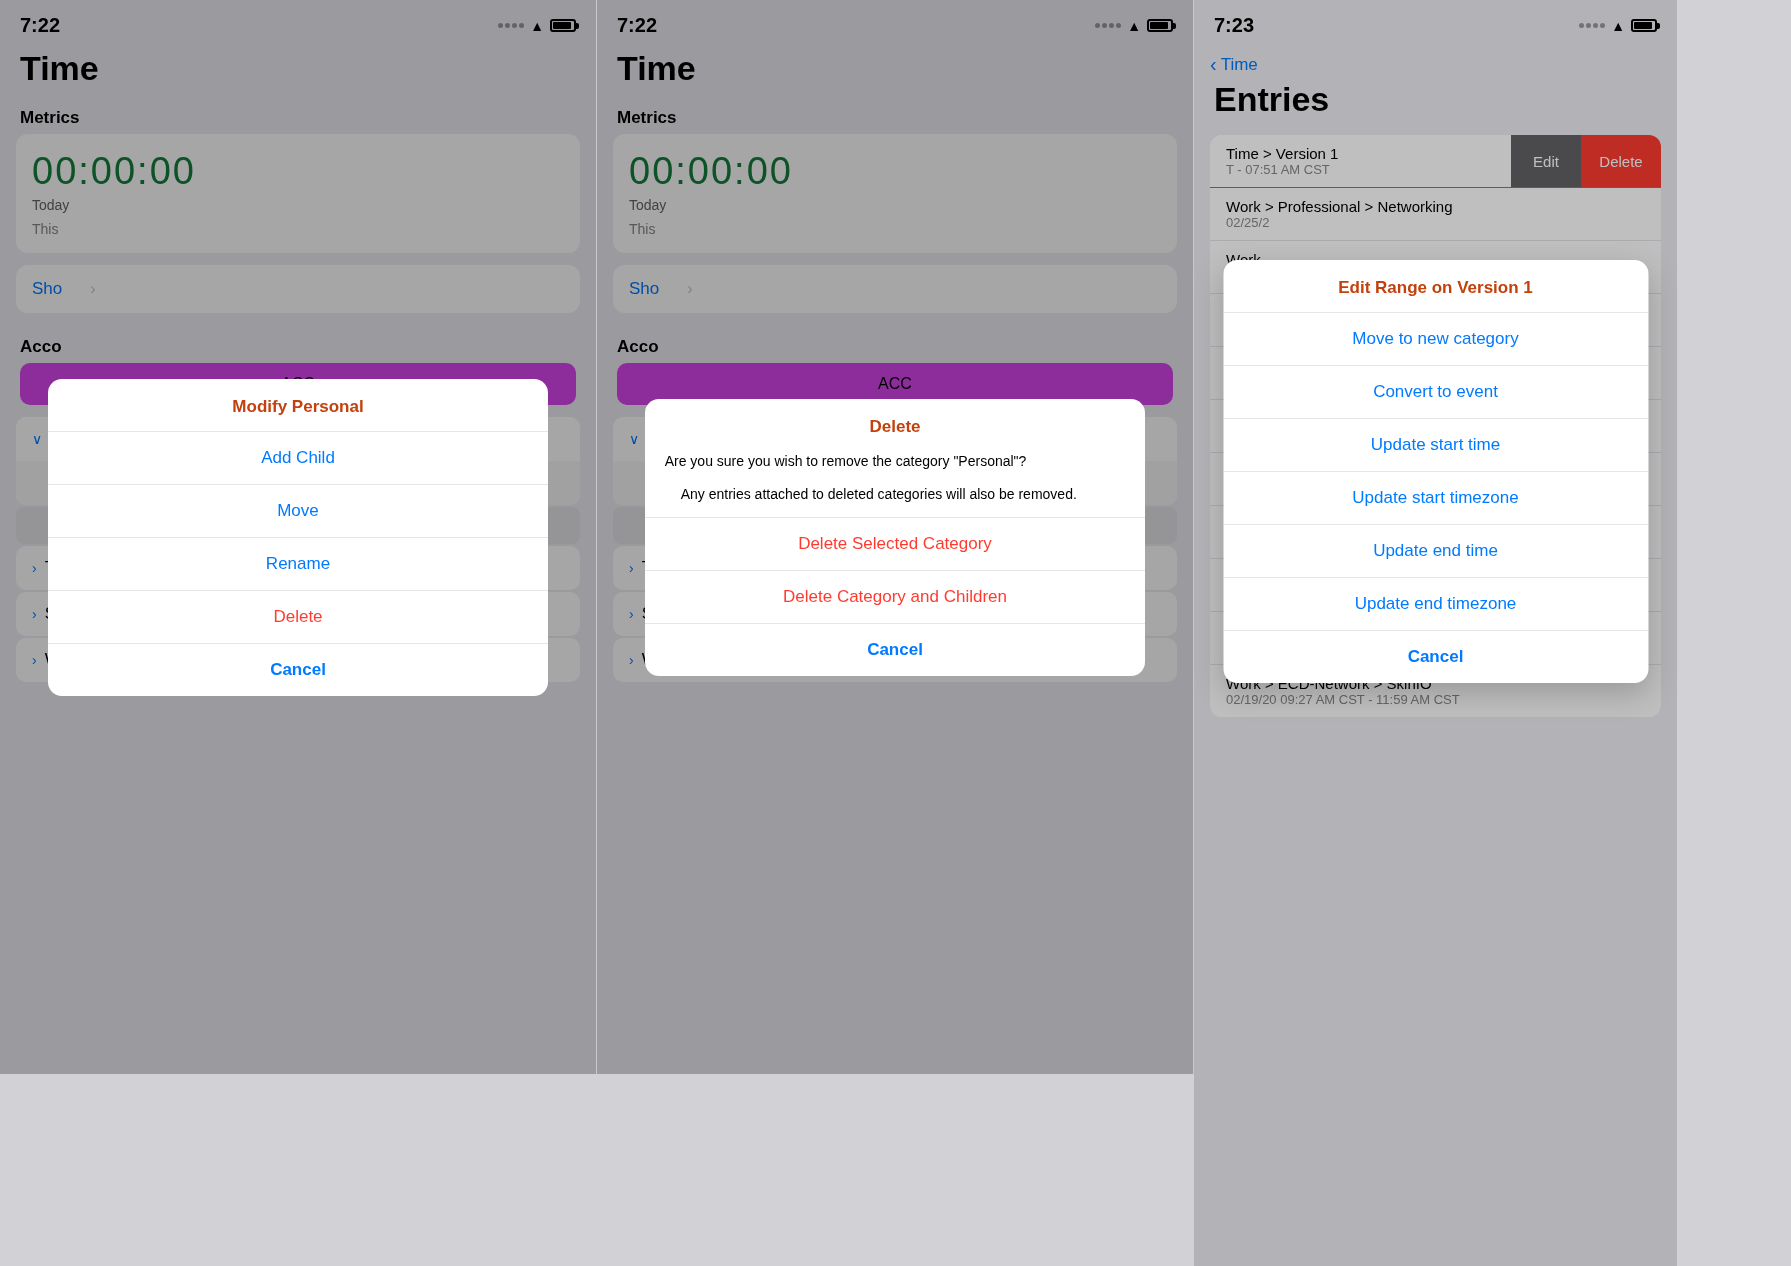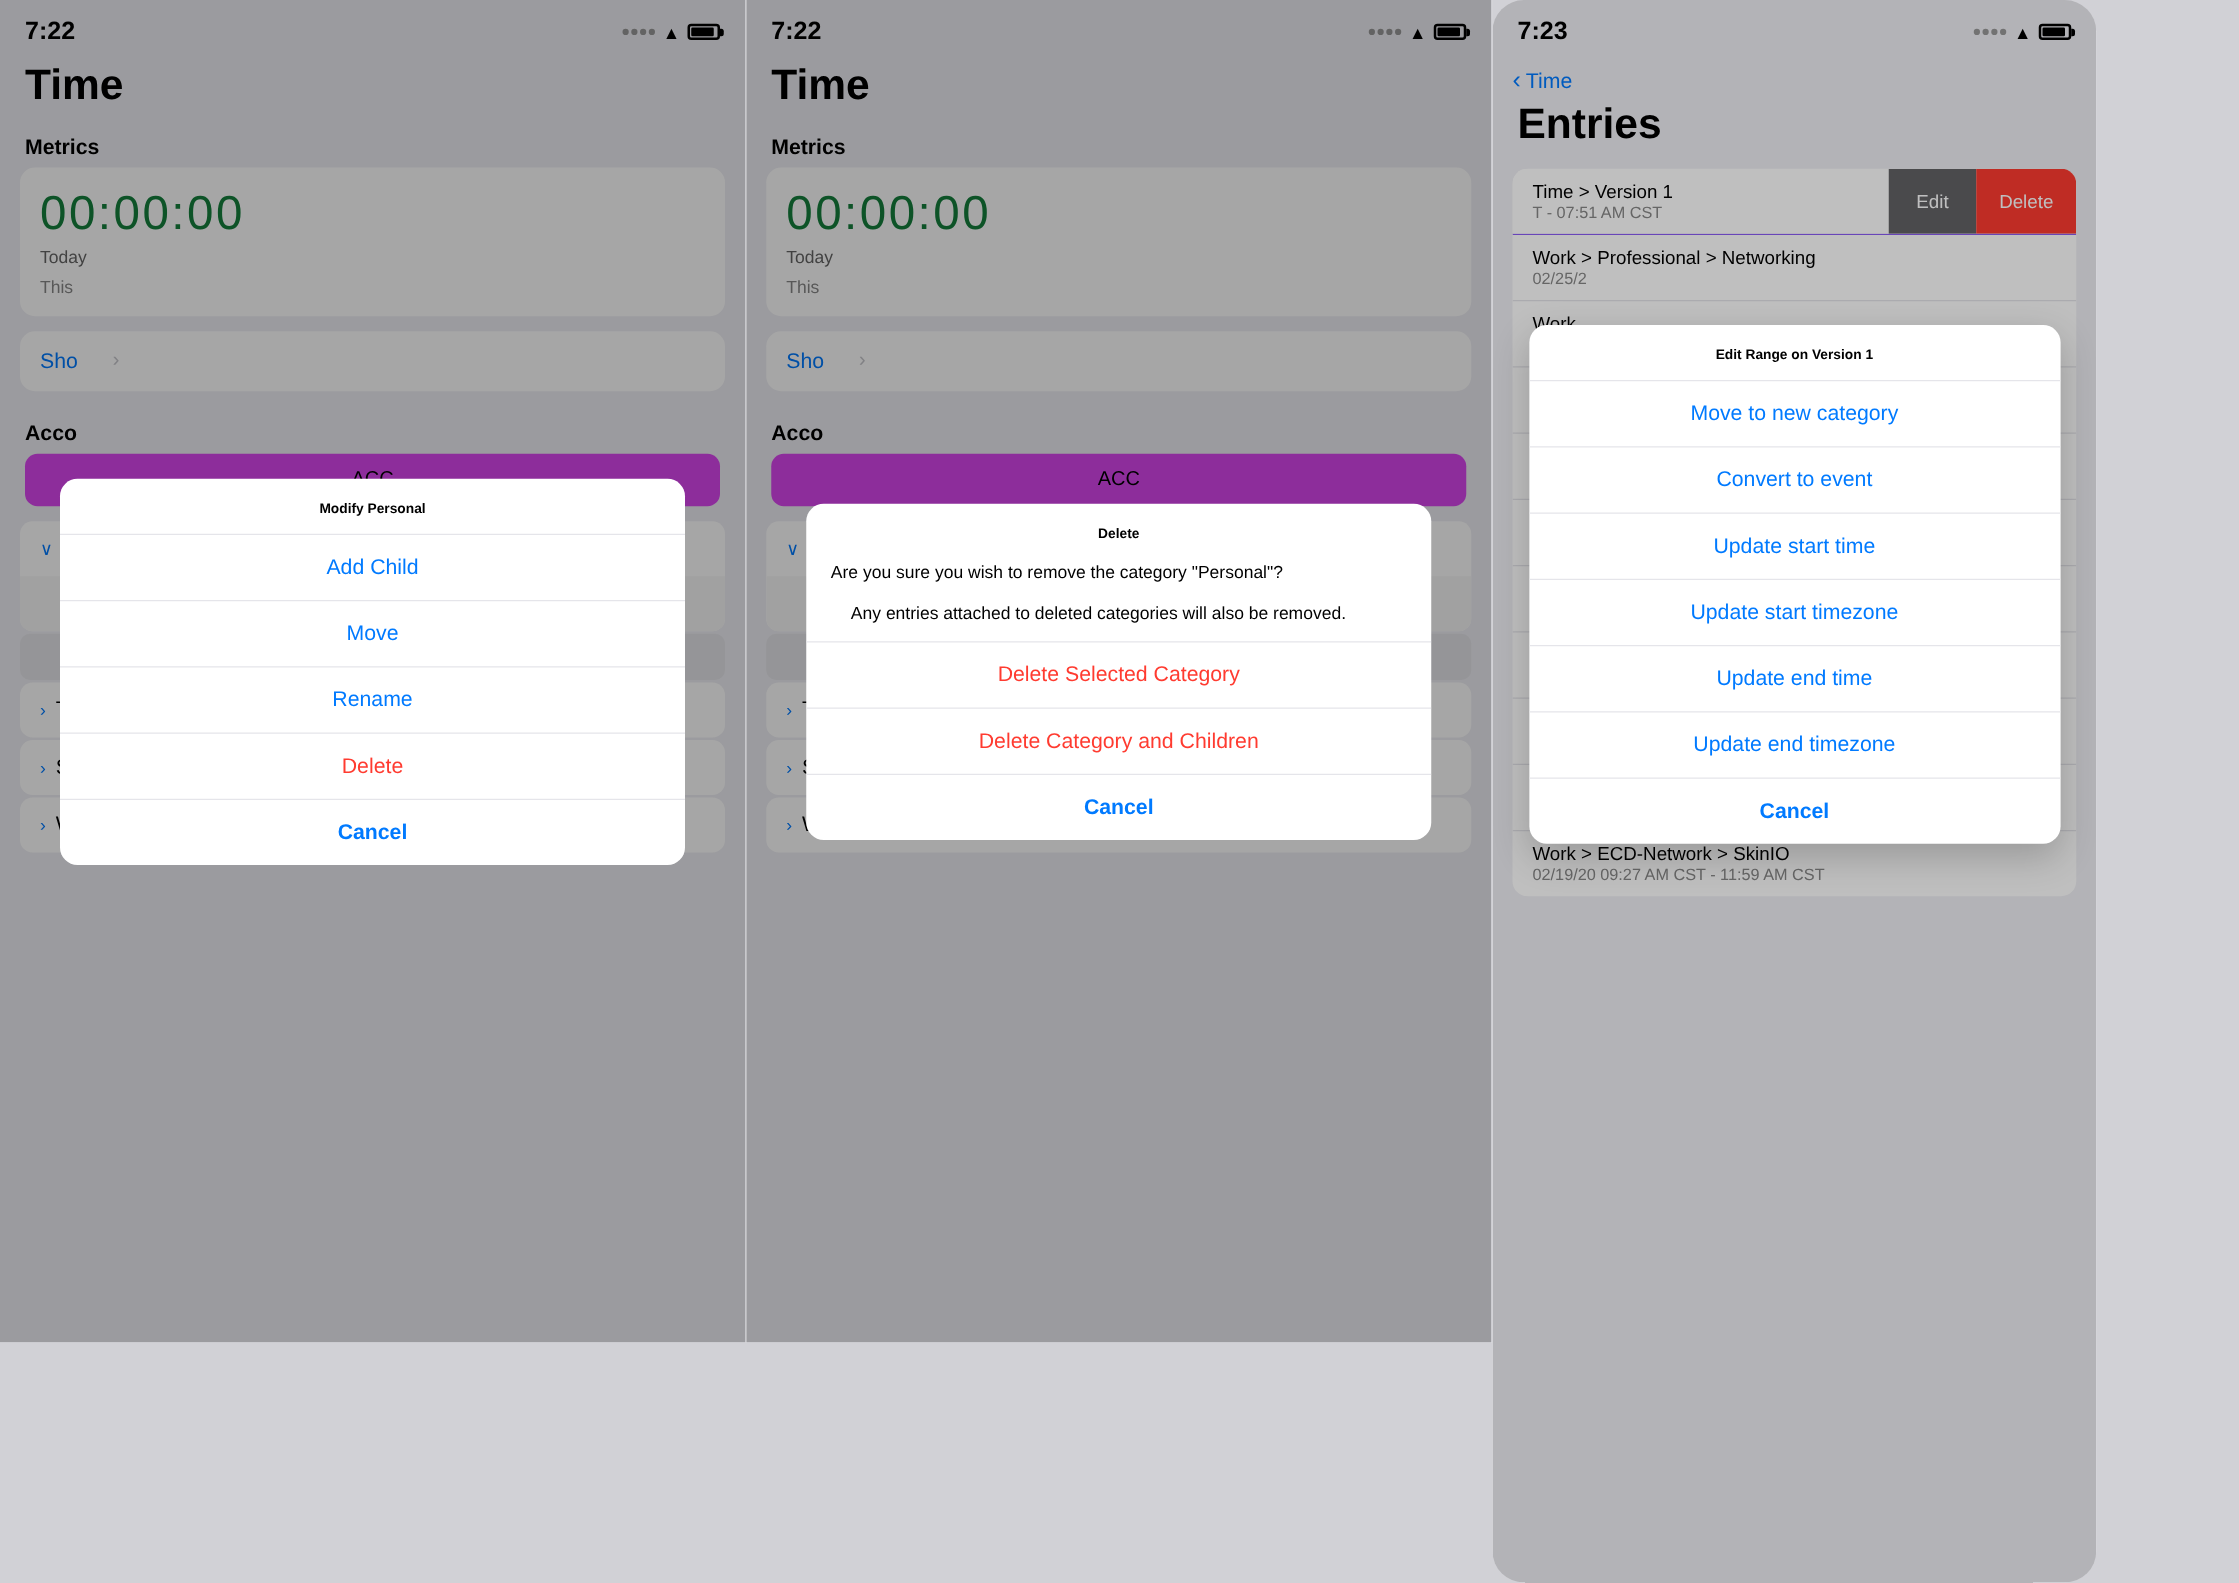--- a/index.html
+++ b/index.html
@@ -199,23 +199,23 @@
       justify-content: center;
       z-index: 100;
     }
     .modal-sheet {
       background: #fff;
       border-radius: 14px;
       width: 84%;
       overflow: hidden;
     }
     .modal-title {
-      font-size: 11px;
+      font-size: 17px;
       font-weight: 600;
-      color: #000000;
+      color: #c2410c;
       text-align: center;
       padding: 18px 20px 14px;
     }
     .modal-divider {
       height: 1px;
       background: #e5e5ea;
     }
     .modal-item {
       font-size: 17px;
       color: #007aff;
@@ -238,21 +238,20 @@
       line-height: 1.5;
     }
 
     
     .entries-panel {
       width: 483px;
       height: 1266px;
       background: #efeff4;
       position: relative;
       overflow: hidden;
-      border-radius: 25px;
     }
     .nav-back {
       display: flex;
       align-items: center;
       padding: 8px 16px 0;
       gap: 4px;
     }
     .nav-back-arrow {
       color: #007aff;
       font-size: 20px;

